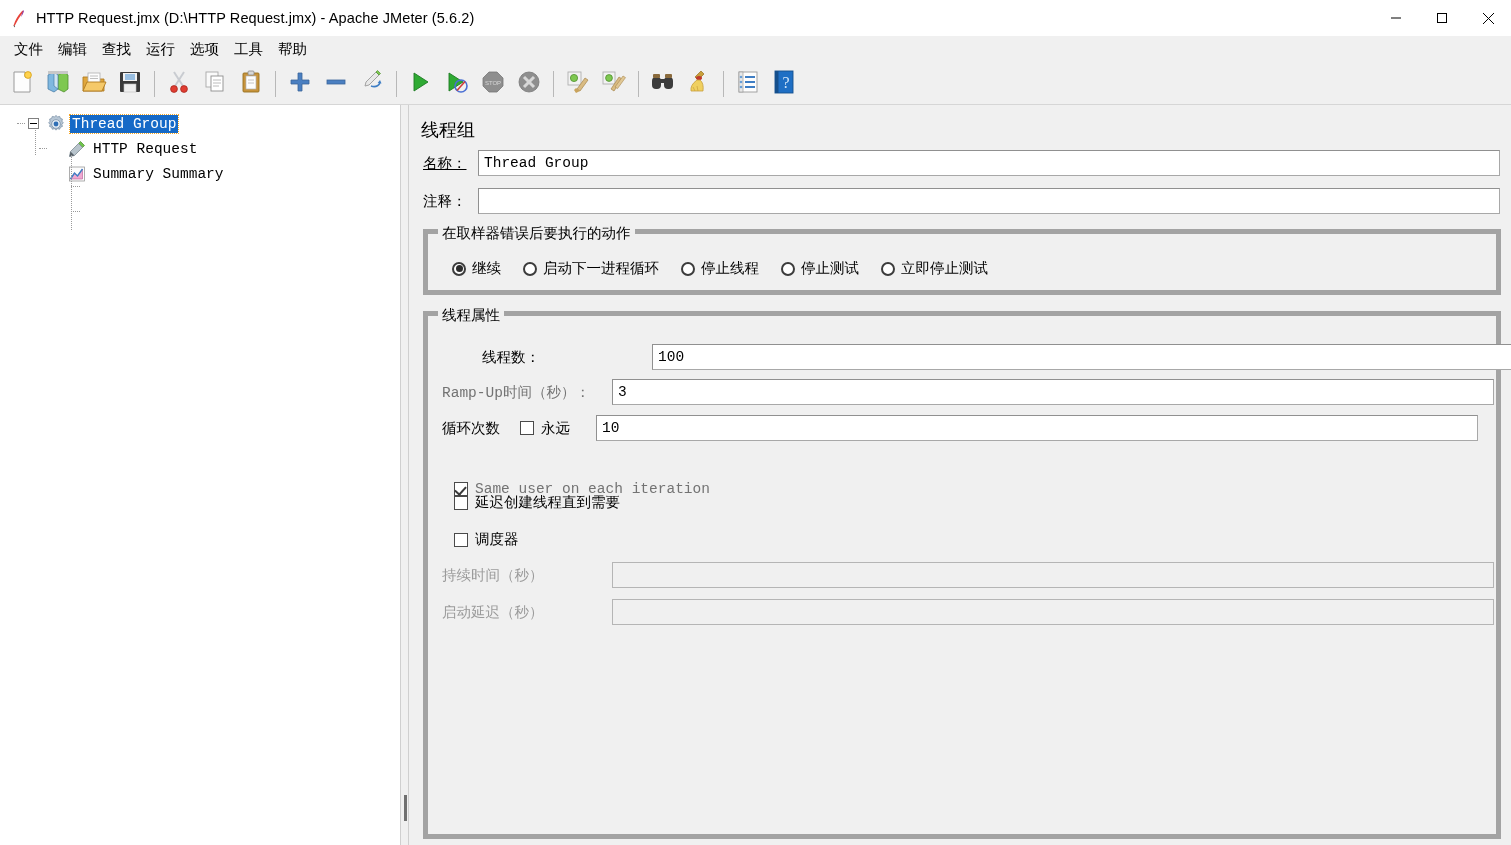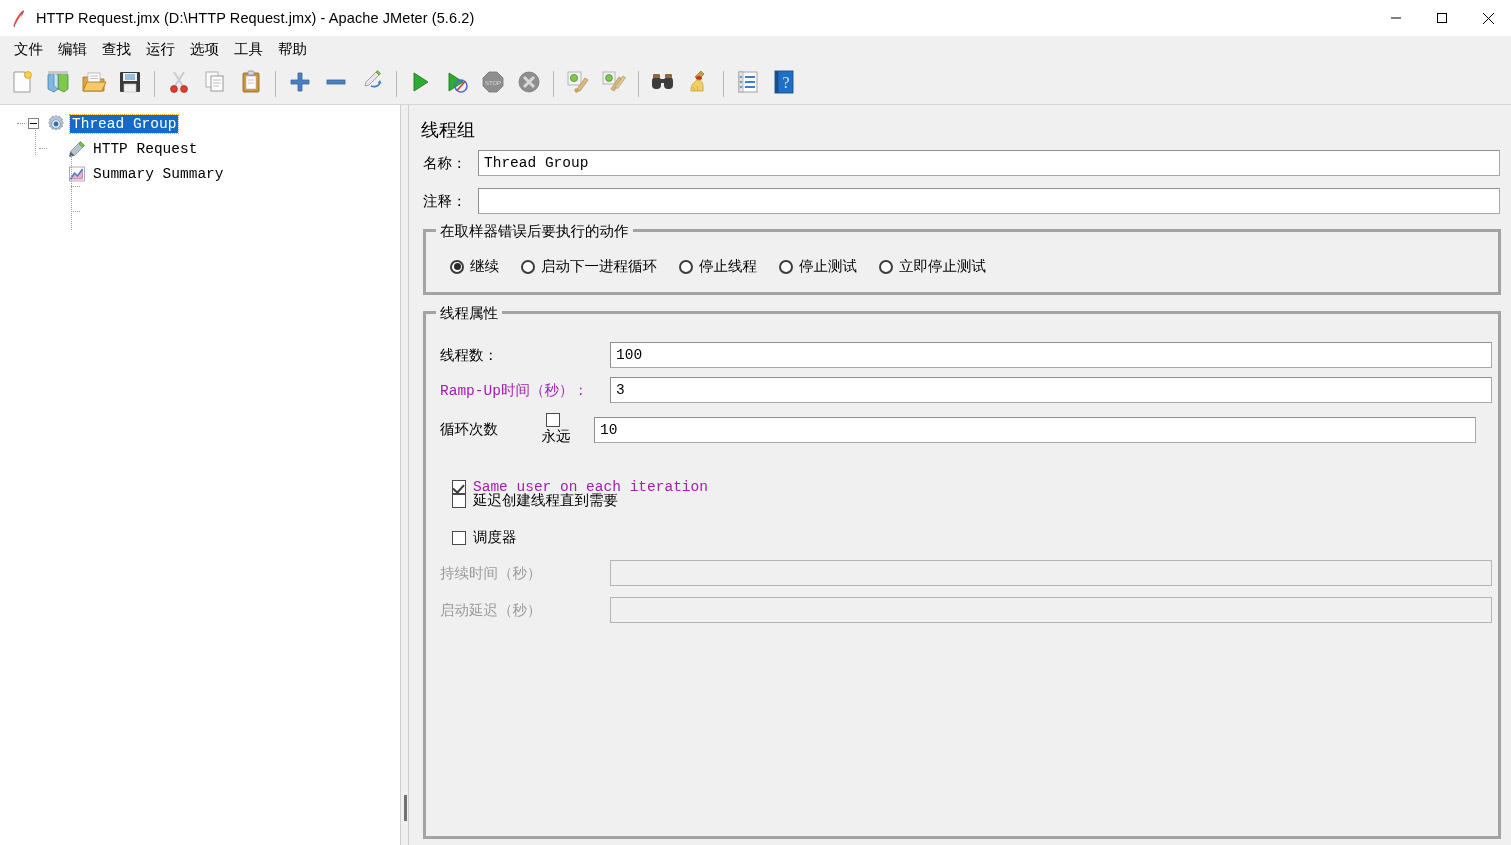--- a/index.html
+++ b/index.html
@@ -90,39 +90,39 @@
   }
   .ticon { width: 20px; height: 20px; margin: 0 4px 0 3px; flex: none; position: relative; }
   .guide { position: absolute; border-left: 1px dotted #9a9a9a; }
 
   
   .pane-title {
     position: absolute; left: 12px; top: 13px;
     font-size: 18px; color: #000;
   }
   .row { position: absolute; display: flex; align-items: center; }
-  .lbl-mono { font-family: "Liberation Mono", monospace; font-size: 14.5px; color: #a21caf; }
+  .lbl-mono { font-family: "Liberation Mono", monospace; font-size: 14.5px; color: #737373; }
   .lbl-cn { font-size: 14.5px; color: #000; }
   .lbl-dis { font-size: 14.5px; color: #9a9a9a; }
 
   .tfield {
     background: #ffffff;
     border: 1px solid #a8a8a8;
     border-top-color: #909090; border-left-color: #909090;
     height: 26px; padding: 0 5px;
     font-family: "Liberation Mono", monospace; font-size: 14.5px; color: #000;
     display: flex; align-items: center;
     outline: none;
   }
   .tfield.disabled { background: #f0f0f0; border-color: #b5b5b5; color: #9a9a9a; }
 
   
   .group {
     position: absolute;
-    border: 3px solid #a3a3a3;
+    border: 5px solid #a3a3a3;
     background: transparent;
   }
   .group > .glegend {
     position: absolute; top: -10px; left: 10px;
     background: #f0f0f0; padding: 0 4px;
     font-size: 14.5px; color: #000; white-space: nowrap;
   }
 
   
   .radio-wrap { display: flex; align-items: center; margin-right: 22px; }
@@ -472,21 +472,21 @@
     </div>
   </div>
 
   <div class="splitter"></div>
 
   <div class="right-pane">
 
     <div class="pane-title">线程组</div>
 
     <div class="row" style="left:14px; top:45px; width:1082px;">
-      <div class="lbl-cn" style="width:55px;">名称：</div>
+      <div class="lbl-cn" style="width:55px;text-decoration:underline;">名称：</div>
       <div class="tfield" style="width:1022px;">Thread Group</div>
     </div>
 
     <div class="row" style="left:14px; top:83px; width:1082px;">
       <div class="lbl-cn" style="width:55px;">注释：</div>
       <div class="tfield" style="width:1022px;"></div>
     </div>
 
     <div class="group" style="left:14px; top:124px; width:1078px; height:66px;">
       <span class="glegend">在取样器错误后要执行的动作</span>
@@ -517,32 +517,32 @@
           <span class="lbl-cn">立即停止测试</span>
         </div>
 
       </div>
     </div>
 
     <div class="group" style="left:14px; top:206px; width:1078px; height:528px;">
       <span class="glegend">线程属性</span>
 
       <div class="row" style="left:14px; top:28px;">
-        <div class="lbl-cn" style="width:170px;">线程数：</div>
+        <div class="lbl-cn" style="width:170px;margin-left:40px;">线程数：</div>
         <div class="tfield" style="width:882px;">100</div>
       </div>
 
       <div class="row" style="left:14px; top:63px;">
         <div class="lbl-mono" style="width:170px;">Ramp-Up时间（秒）：</div>
         <div class="tfield" style="width:882px;">3</div>
       </div>
 
       <div class="row" style="left:14px; top:99px;">
         <div class="lbl-cn" style="width:78px;">循环次数</div>
-        <div class="cb-wrap" style="width:76px;flex-direction:column;">
+        <div class="cb-wrap" style="width:76px;">
           <span class="cbox"></span>
           <span class="lbl-cn">永远</span>
         </div>
         <div class="tfield" style="width:882px;">10</div>
       </div>
 
       <div class="row" style="left:26px; top:140px;margin-top:25px;">
         <div class="cb-wrap">
           <span class="cbox on"></span>
           <span class="lbl-mono">Same user on each iteration</span>

